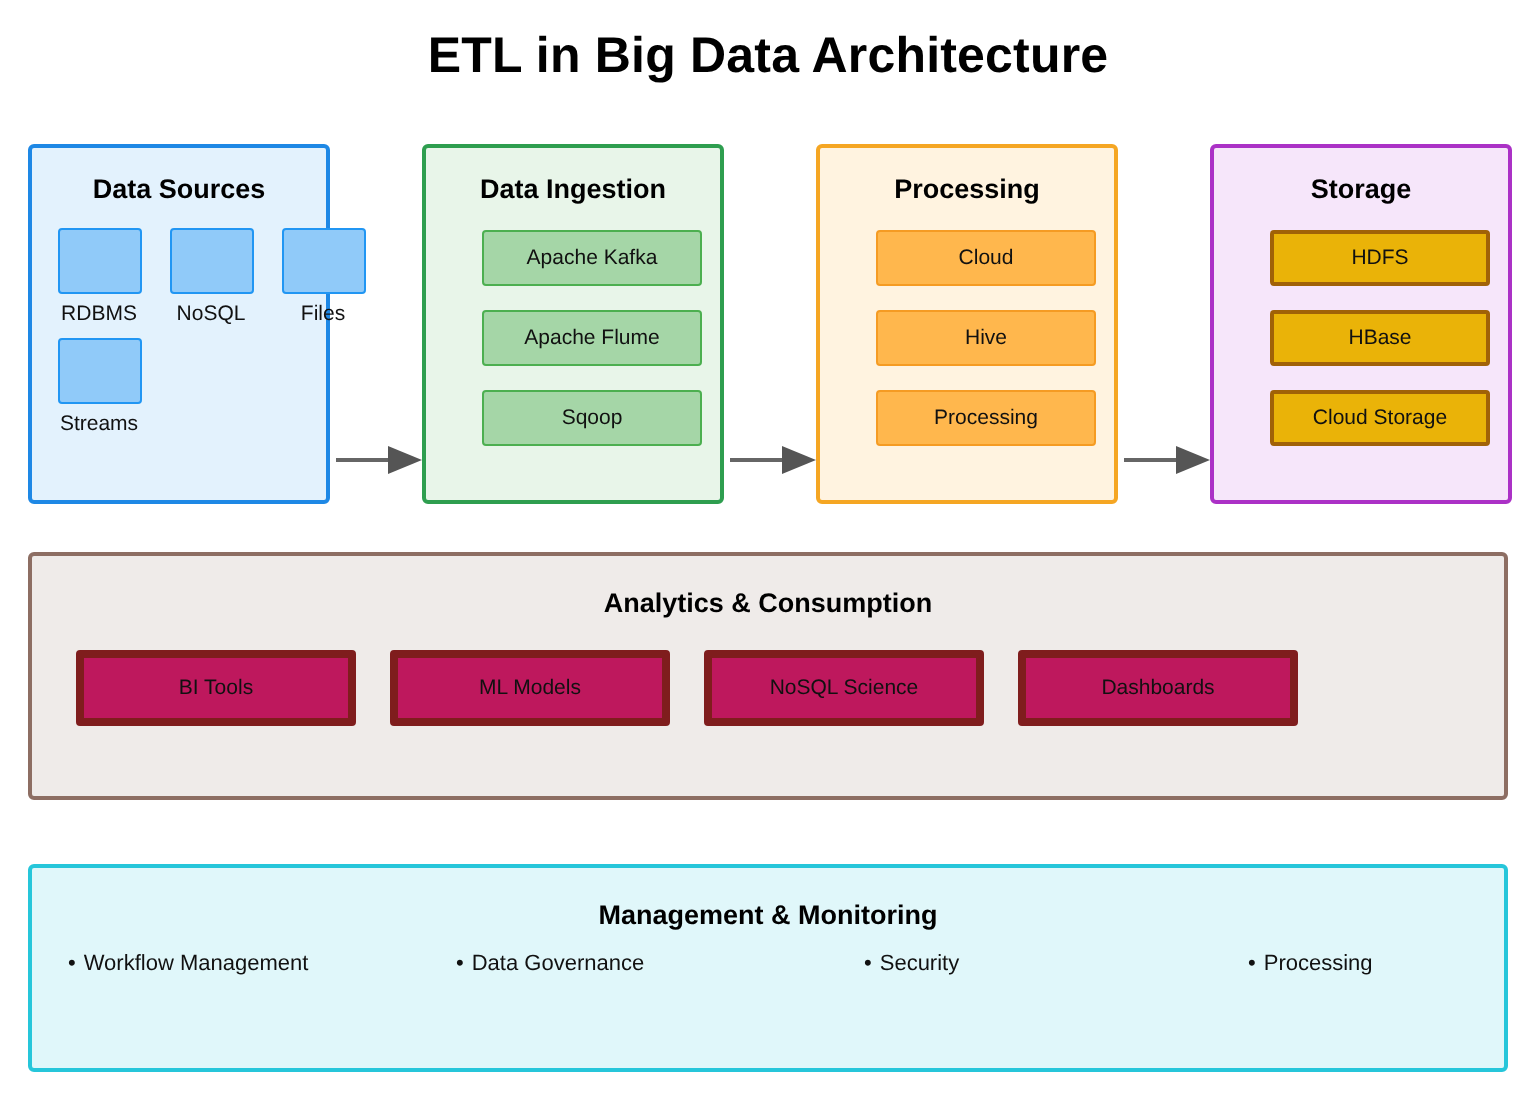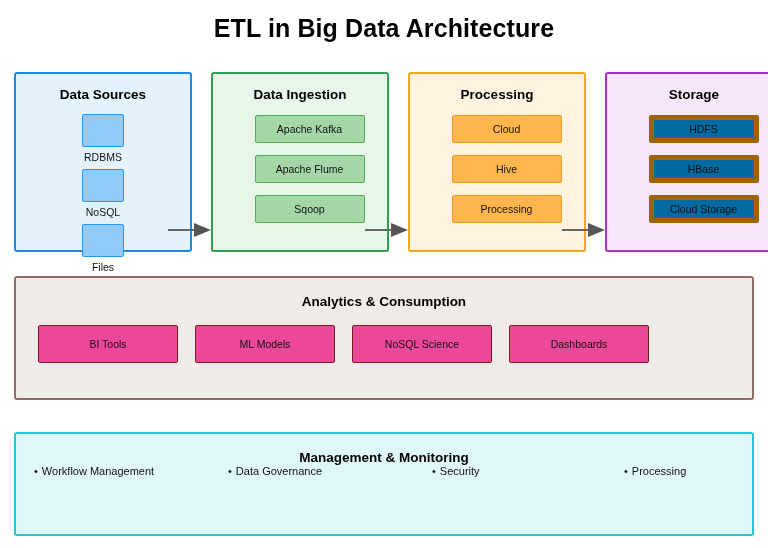--- a/index.html
+++ b/index.html
@@ -24,21 +24,21 @@
     letter-spacing: 0.1px;
     color: #000000;
   }
 
   
   .pipeline { position: absolute; left: 0; top: 72px; width: 768px; height: 180px; }
 
   .stage-col {
     position: absolute;
     top: 0;
-    width: 178px;
+    width: 151px;
     height: 180px;
     border: 2px solid #1e88e5;
     border-radius: 3px;
     background: #e3f2fd;
   }
   .stage-col.col0 { left: 14px; }
   .stage-col.col1 { left: 211px; border-color: #2e9e4f; background: #e8f5e9; }
   .stage-col.col2 { left: 408px; border-color: #f5a623; background: #fff3e0; }
   .stage-col.col3 { left: 605px; border-color: #ab31c6; background: #f6e6fa; }
 
@@ -54,28 +54,28 @@
   
   .chip-list { margin-top: 13px; display: flex; flex-direction: column; align-items: center; gap: 12px; padding-left: 19px; }
   .chip {
     width: 110px; height: 28px;
     display: flex; align-items: center; justify-content: center;
     font-size: 10.5px; color: #111; text-align: center;
     border-radius: 2px;
   }
   .col1 .chip { background: #a5d6a7; border: 1px solid #4caf50; }
   .col2 .chip { background: #ffb74d; border: 1px solid #f59b23; }
-  .col3 .chip { background: #0369a1; border: 5px solid #a16207; }
+  .col3 .chip { background: #eab308; border: 2px solid #a16207; }
 
   
   .src-grid {
     margin: 12px auto 0;
     width: 122px;
     display: grid;
-    grid-template-columns: 1fr;
+    grid-template-columns: 1fr 1fr 1fr;
     row-gap: 6px;
     column-gap: 14px;
   }
   .src-cell { display: flex; flex-direction: column; align-items: center; }
   .src-icon {
     width: 42px; height: 33px;
     background: #90caf9;
     border: 1px solid #2196f3;
     border-radius: 2px;
   }
@@ -112,28 +112,29 @@
 
   .analytics-cards {
     margin-top: 16px;
     padding: 0 22px;
     display: flex;
     justify-content: flex-start;
     gap: 17px;
   }
   .analytics-card {
     width: 140px; height: 38px;
-    background: #ec4899;
-    border: 1px solid #7f1d1d;
+    background: #be185d;
+    border: 4px solid #7f1d1d;
     border-radius: 2px;
     display: flex; align-items: center; justify-content: center;
     font-size: 10.5px; color: #111;
   }
 
   .mgmt-items {
+    margin-top: 11px;
     position: relative;
     height: 20px;
     padding-left: 48px;
   }
   .mgmt-item {
     position: absolute;
     font-size: 11px;
     color: #111;
     white-space: nowrap;
   }

